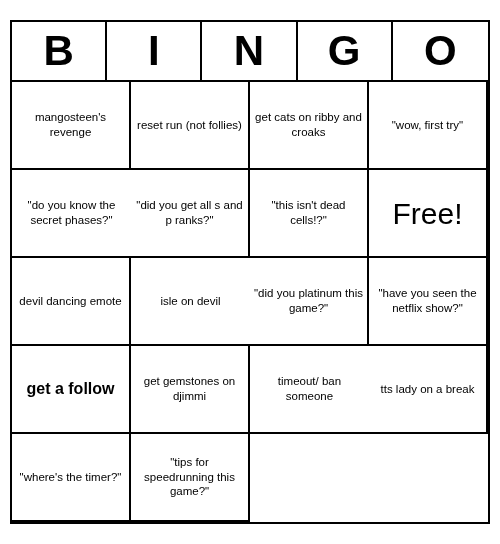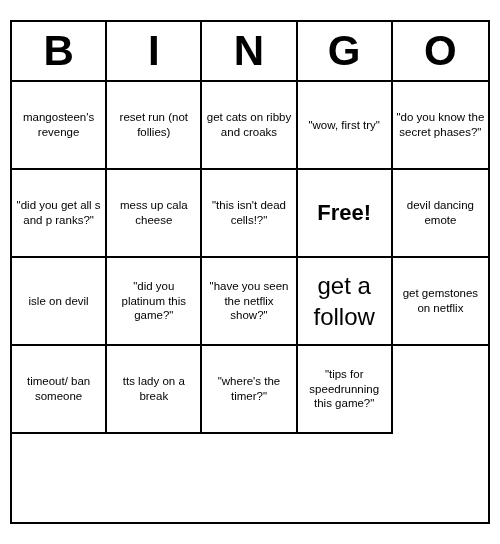--- a/index.html
+++ b/index.html
@@ -27,21 +27,21 @@
       font-weight: bold;
       padding: 8px 0;
       border-right: 2px solid #000;
       line-height: 1;
     }
     .bingo-letter:last-child {
       border-right: none;
     }
     .bingo-grid {
       display: grid;
-      grid-template-columns: repeat(5, 1fr);
+      grid-template-columns: repeat(4, 1fr);
       grid-template-rows: repeat(5, 1fr);
     }
     .bingo-cell {
       border-right: 2px solid #000;
       border-bottom: 2px solid #000;
       min-height: 88px;
       display: flex;
       align-items: center;
       justify-content: center;
       text-align: center;
@@ -50,53 +50,52 @@
       line-height: 1.3;
       position: relative;
     }
     .bingo-cell:nth-child(5n) {
       border-right: none;
     }
     .bingo-cell:nth-child(n+21) {
       border-bottom: none;
     }
     .bingo-cell.free {
-      font-size: 22px;
-      font-weight: bold;
+      font-size: 30px;
+      font-weight: normal;
     }
     .bingo-cell.large-text {
-      font-size: 24px;
-      font-weight: normal;
+      font-size: 16px;
+      font-weight: bold;
     }
   </style>
 </head>
 <body>
 
 <div class="bingo-card">
   <div class="bingo-header">
   <div class="bingo-letter">B</div>
       <div class="bingo-letter">I</div>
       <div class="bingo-letter">N</div>
       <div class="bingo-letter">G</div>
       <div class="bingo-letter">O</div>
     </div>
   <div class="bingo-grid">
   <div class="bingo-cell">mangosteen's revenge</div>
       <div class="bingo-cell">reset run (not follies)</div>
       <div class="bingo-cell">get cats on ribby and croaks</div>
       <div class="bingo-cell">"wow, first try"</div>
       <div class="bingo-cell">"do you know the secret phases?"</div>
       <div class="bingo-cell">"did you get all s and p ranks?"</div>
-      <div class="bingo-cell">mess up cala cheese</div>
       <div class="bingo-cell">"this isn't dead cells!?"</div>
       <div class="bingo-cell free">Free!</div>
       <div class="bingo-cell">devil dancing emote</div>
       <div class="bingo-cell">isle on devil</div>
       <div class="bingo-cell">"did you platinum this game?"</div>
       <div class="bingo-cell">"have you seen the netflix show?"</div>
       <div class="bingo-cell large-text">get a follow</div>
-      <div class="bingo-cell">get gemstones on netflix</div>
+      <div class="bingo-cell">get gemstones on djimmi</div>
       <div class="bingo-cell">timeout/ ban someone</div>
       <div class="bingo-cell">tts lady on a break</div>
       <div class="bingo-cell">"where's the timer?"</div>
       <div class="bingo-cell">"tips for speedrunning this game?"</div>
     </div>
 </div>
 
 </body></html>

